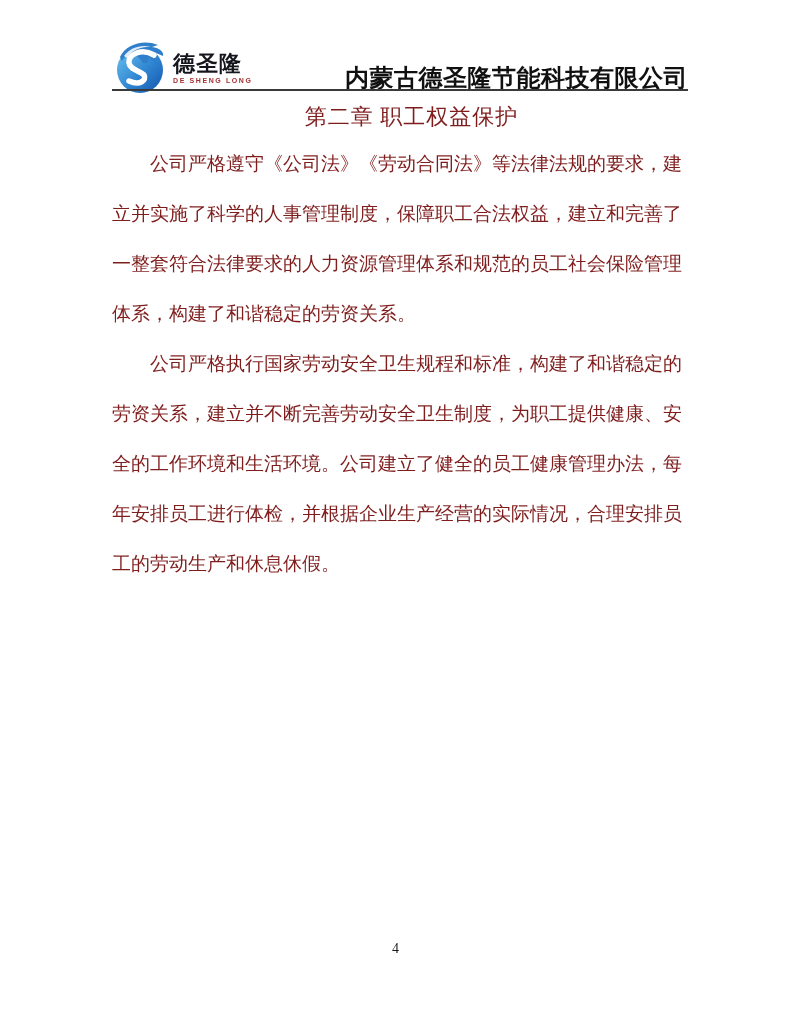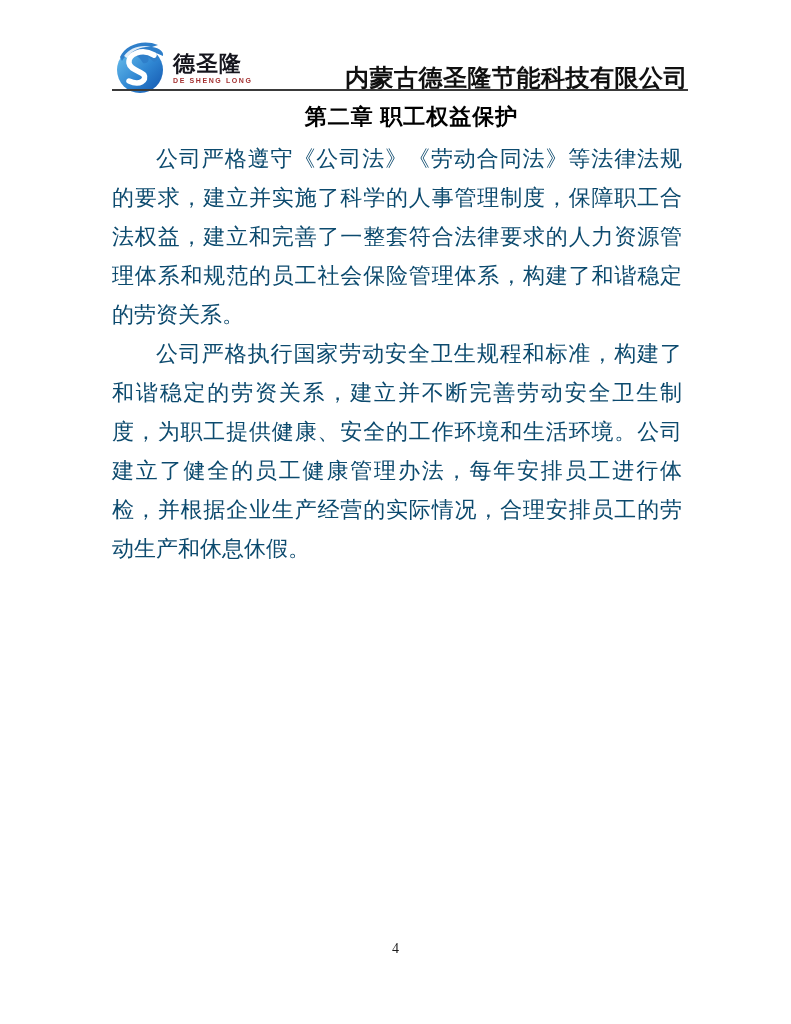--- a/index.html
+++ b/index.html
@@ -62,35 +62,35 @@
   }
 
   
   .doc-title {
     position: absolute;
     left: 0;
     right: 0;
     top: 102px;
     text-align: center;
     font-size: 22px;
-    font-weight: bold;
-    color: #000000;
+    font-weight: normal;
+    color: #7f1d1d;
     letter-spacing: 1px;
     padding-left: 32px;
   }
   .body-text {
     position: absolute;
     left: 112px;
     width: 570px;
     top: 139px;
   }
   .body-text p {
-    font-size: 22px;
-    line-height: 39px;
-    color: #0c4a6e;
+    font-size: 19px;
+    line-height: 50px;
+    color: #7f1d1d;
     text-align: justify;
     text-justify: inter-ideograph;
     text-indent: 2em;
   }
 
   
   .page-number {
     position: absolute;
     left: 0;
     right: 0;

